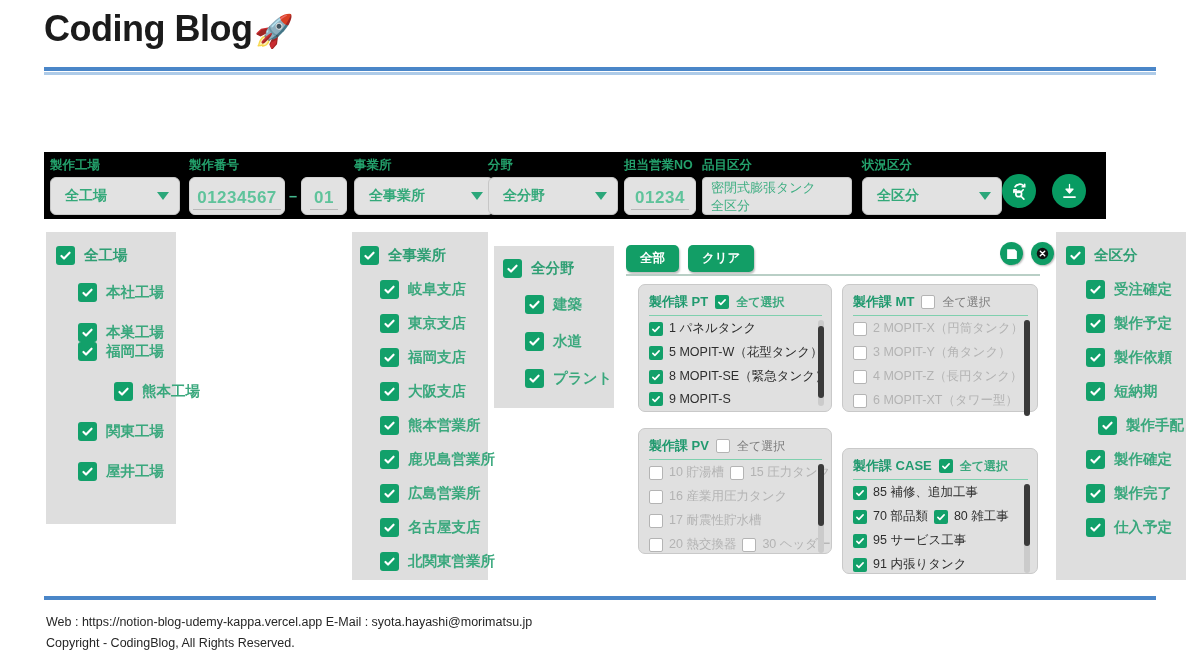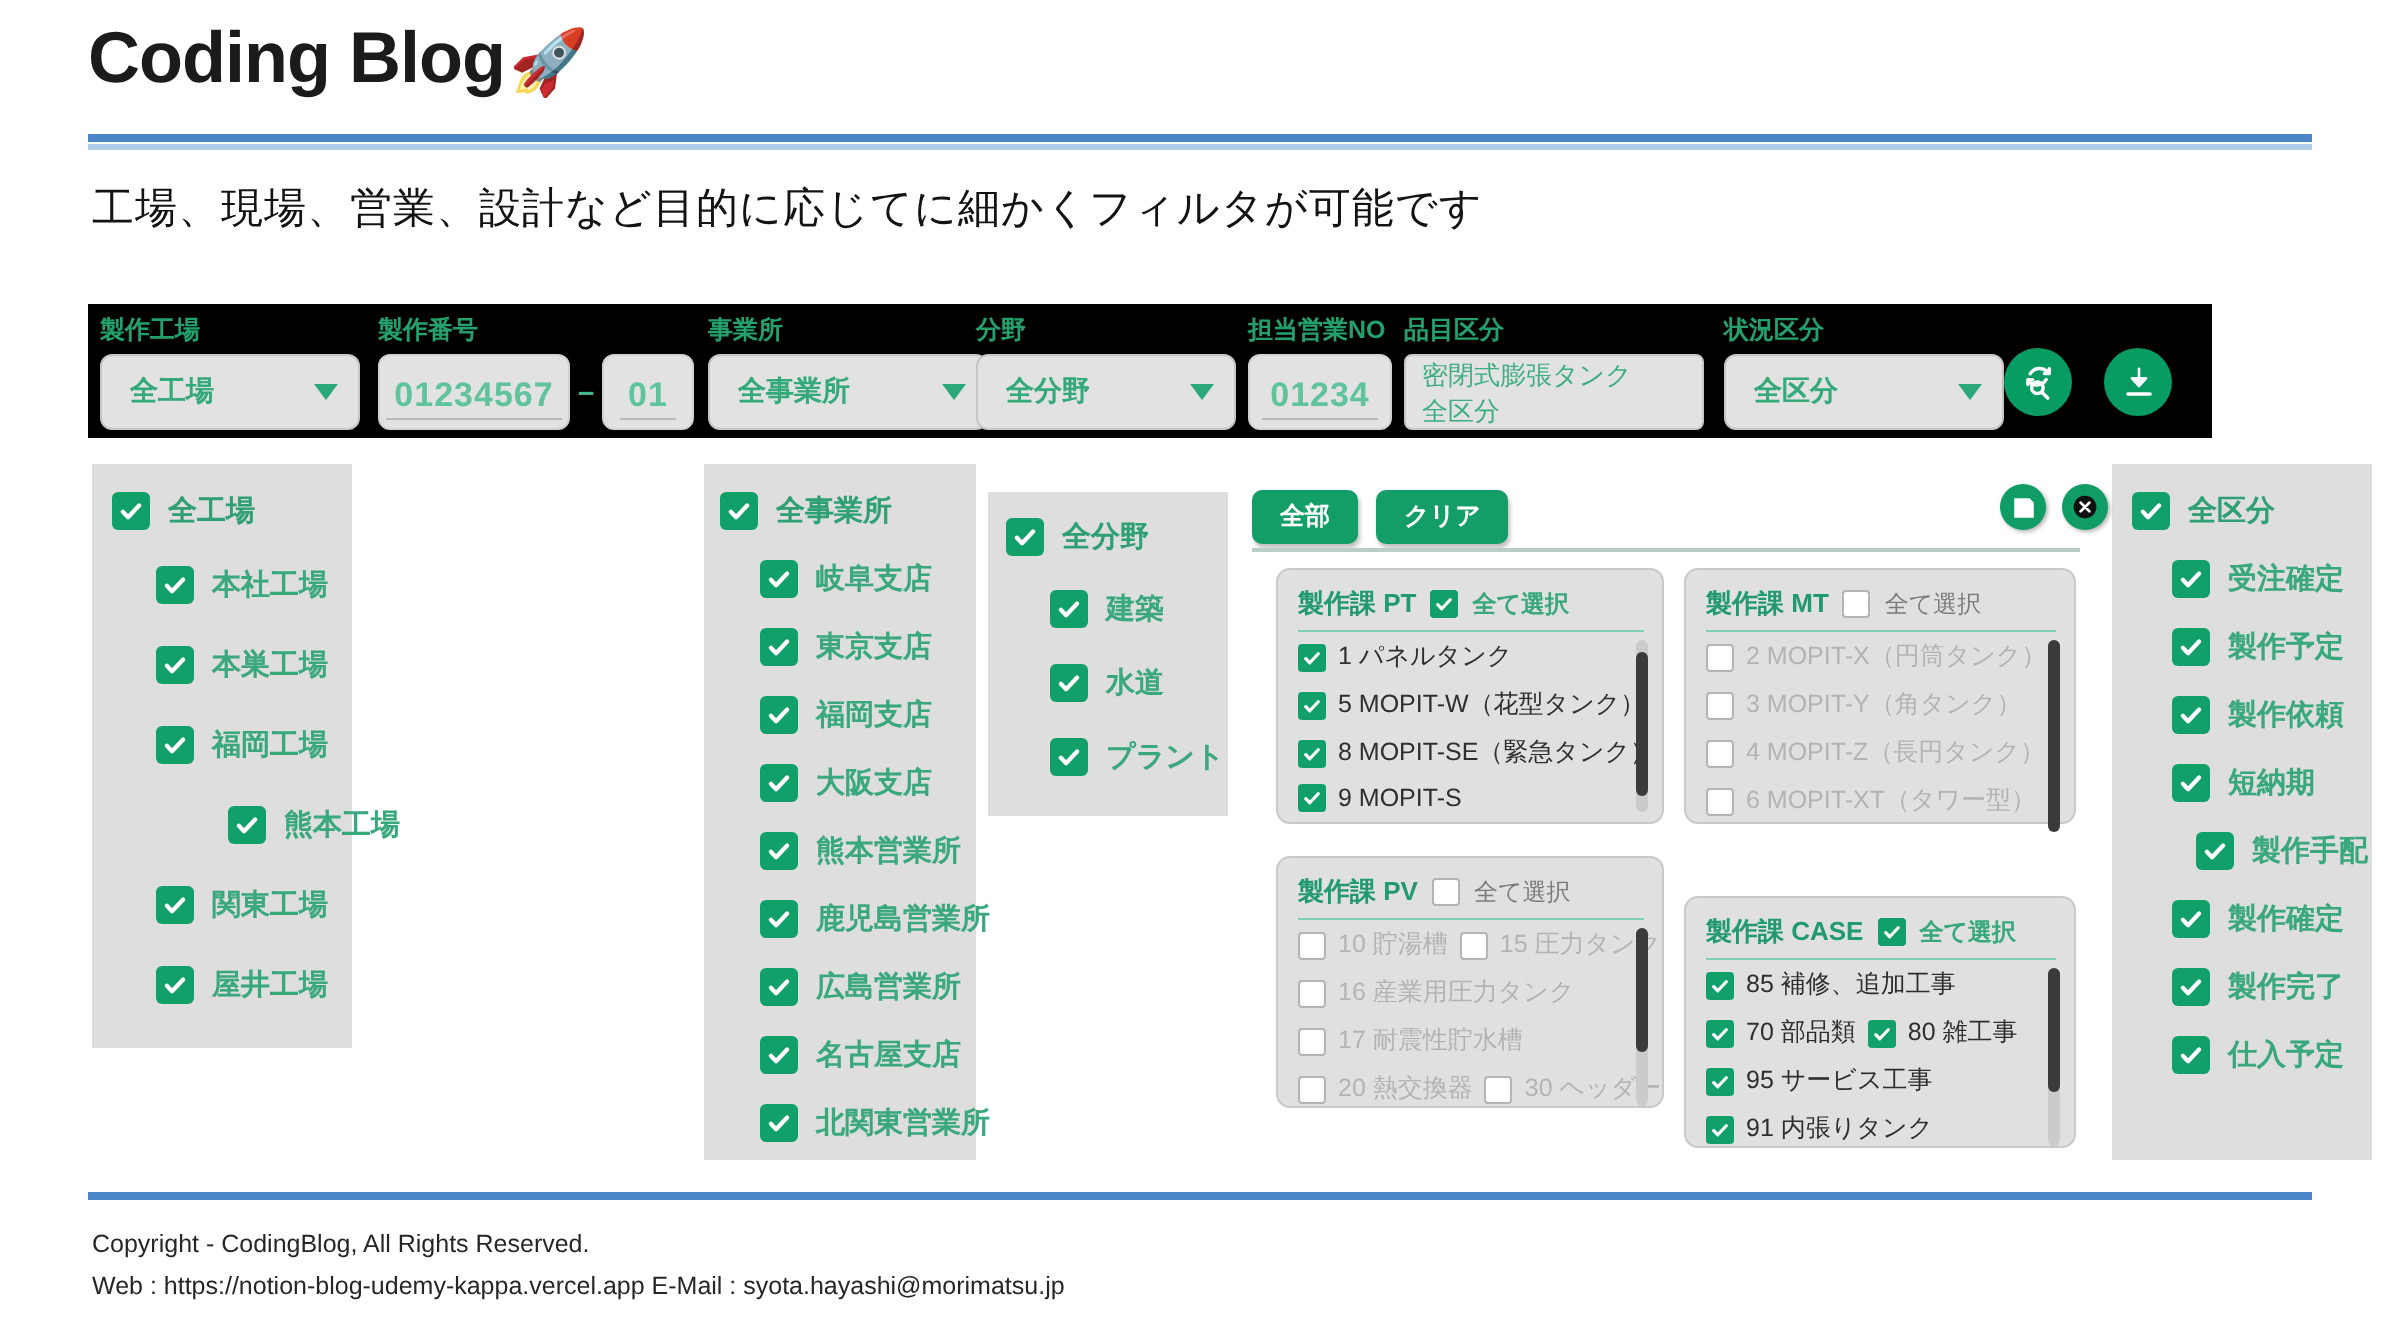--- a/index.html
+++ b/index.html
@@ -143,21 +143,20 @@
     <span>Coding Blog</span>
     <span class="rocket">🚀</span>
   </div>
 
   <div class="divider">
     <div class="bar1"></div>
       <div class="bar2"></div>
       <div class="bar3"></div>
   </div>
 
-  <div class="subtitle">工場、現場、営業、設計など目的に応じてに細かくフィルタが可能です</div>
 
   <div class="filterbar">
 
     <div class="fgroup" style="left:6px;width:130px;">
       <div class="flabel">製作工場</div>
       <div class="fselect">
         <span class="val">全工場</span>
         <span class="caret"></span>
       </div>
     </div>
@@ -242,21 +241,21 @@
     </div>
     <div id="factory-items">
         <div class="chkrow" style="margin-bottom: 21px; margin-left: 22px;">
           <span class="cb">
             <svg viewBox="0 0 16 16" fill="none" stroke="#fff" stroke-width="2.6">
               <path d="M3 8.5l3.2 3.3L13 4.6" stroke-linecap="round" stroke-linejoin="round"></path>
             </svg>
           </span>
           <span class="clabel">本社工場</span>
         </div>
-        <div class="chkrow" style="margin-bottom: 21px; margin-left: 22px;">
+        <div class="chkrow" style="margin-left: 22px;">
           <span class="cb">
             <svg viewBox="0 0 16 16" fill="none" stroke="#fff" stroke-width="2.6">
               <path d="M3 8.5l3.2 3.3L13 4.6" stroke-linecap="round" stroke-linejoin="round"></path>
             </svg>
           </span>
           <span class="clabel">本巣工場</span>
         </div>
         <div class="chkrow" style="margin-bottom: 21px; margin-left: 22px;">
           <span class="cb">
             <svg viewBox="0 0 16 16" fill="none" stroke="#fff" stroke-width="2.6">
@@ -711,16 +710,16 @@
           </span>
         </div>
         <span class="sbar">
           <span class="sthumb" style="top:0px;height:62px;"></span>
         </span>
       </div>
     </div>
 
   <div class="fdivider"></div>
   <div class="footer">
+    <div>Web : https://notion-blog-udemy-kappa.vercel.app  E-Mail : syota.hayashi@morimatsu.jp</div>
     <div>Copyright -   CodingBlog, All Rights Reserved.</div>
-    <div>Web : https://notion-blog-udemy-kappa.vercel.app  E-Mail : syota.hayashi@morimatsu.jp</div>
   </div>
 </div>
 
 </body></html>

